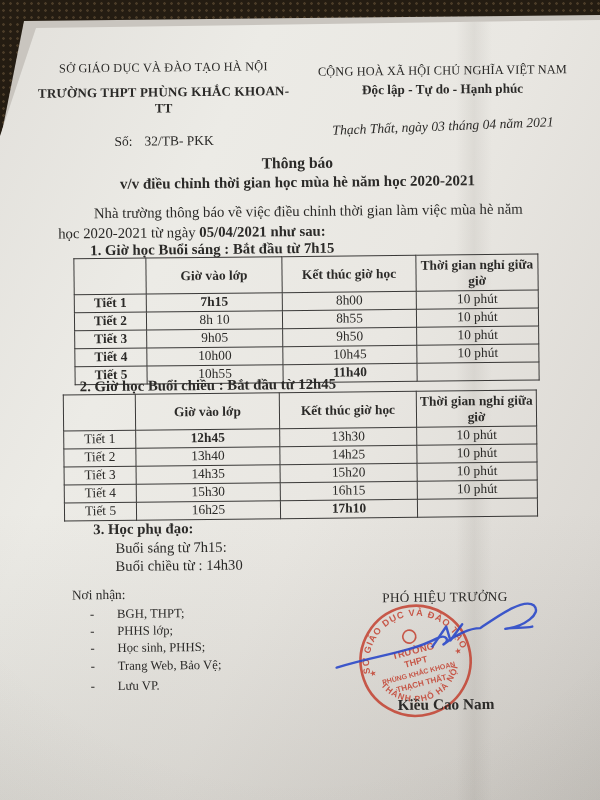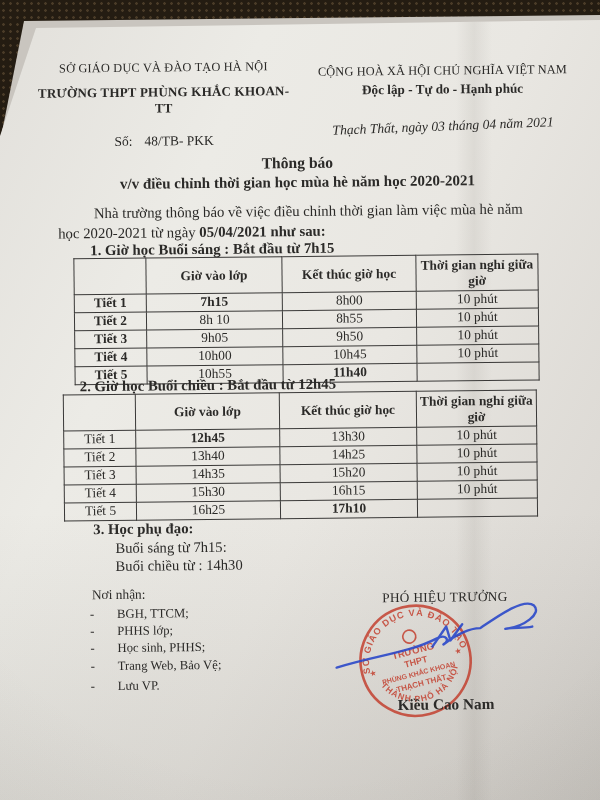--- a/index.html
+++ b/index.html
@@ -62,21 +62,21 @@
 
   table{border-collapse:collapse;table-layout:fixed;}
   .t1{left:75px;top:241px;width:464px;}
   .t2{left:63px;top:377px;width:473px;}
   td,th{border:1.4px solid #3a3938;font-size:13.4px;text-align:center;padding:0;vertical-align:middle;overflow:hidden;}
   th{font-weight:bold;height:35px;line-height:16px;}
   td{height:17px;line-height:16.5px;}
   .t1 td.lbl{font-weight:bold;}
   .t2 td.lbl{font-weight:normal;}
 
-  .noinhan{left:90px;top:570px;font-size:13.4px;}
+  .noinhan{left:70px;top:570px;font-size:13.4px;}
   .recips{left:88px;top:589px;font-size:12.7px;}
   .recips .row{display:flex;line-height:17.2px;}
   .recips .row:last-child{margin-top:3px;}
   .recips .dash{width:27px;}
 
   .signer-title{left:352px;top:576px;width:182px;font-size:13.3px;letter-spacing:.3px;}
   .signer-name{left:352px;top:682px;width:182px;font-size:15.3px;font-weight:bold;}
 
   .stamp{left:351px;top:585px;width:124px;height:124px;}
   .sig{left:322px;top:571px;width:252px;height:106px;}
@@ -87,21 +87,21 @@
 <div class="photo">
   <div class="paper-under"></div>
   <div class="paper"></div>
 
   <div class="content">
 
     <div class="abs hl center">
       <div class="hl-1">SỞ GIÁO DỤC VÀ ĐÀO TẠO  HÀ NỘI</div>
       <div class="hl-2">TRƯỜNG THPT PHÙNG KHẮC KHOAN-TT</div>
       <div class="hl-num">
-        <span>Số:</span><span class="gap"></span><span>48/TB- PKK</span>
+        <span>Số:</span><span class="gap"></span><span>32/TB- PKK</span>
       </div>
     </div>
 
     <div class="abs hr center">
       <div class="hr-1">CỘNG HOÀ XÃ HỘI CHỦ NGHĨA VIỆT NAM</div>
       <div class="hr-2">Độc lập - Tự do - Hạnh phúc</div>
       <div class="hr-date">Thạch Thất, ngày 03  tháng 04 năm 2021</div>
     </div>
 
     <div class="abs title-blk center">
@@ -210,21 +210,21 @@
       </table>
 
     <div class="abs sec3">3.  Học phụ đạo:</div>
     <div class="abs sec3-l1">Buổi sáng từ 7h15:</div>
     <div class="abs sec3-l2">Buổi chiều từ : 14h30</div>
 
     <div class="abs noinhan">Nơi nhận:</div>
     <div class="abs recips">
       <div class="row">
           <span class="dash">-</span>
-          <span>BGH, TTCM;</span>
+          <span>BGH, THPT;</span>
         </div>
       <div class="row">
           <span class="dash">-</span>
           <span>PHHS lớp;</span>
         </div>
       <div class="row">
           <span class="dash">-</span>
           <span>Học sinh, PHHS;</span>
         </div>
       <div class="row">

